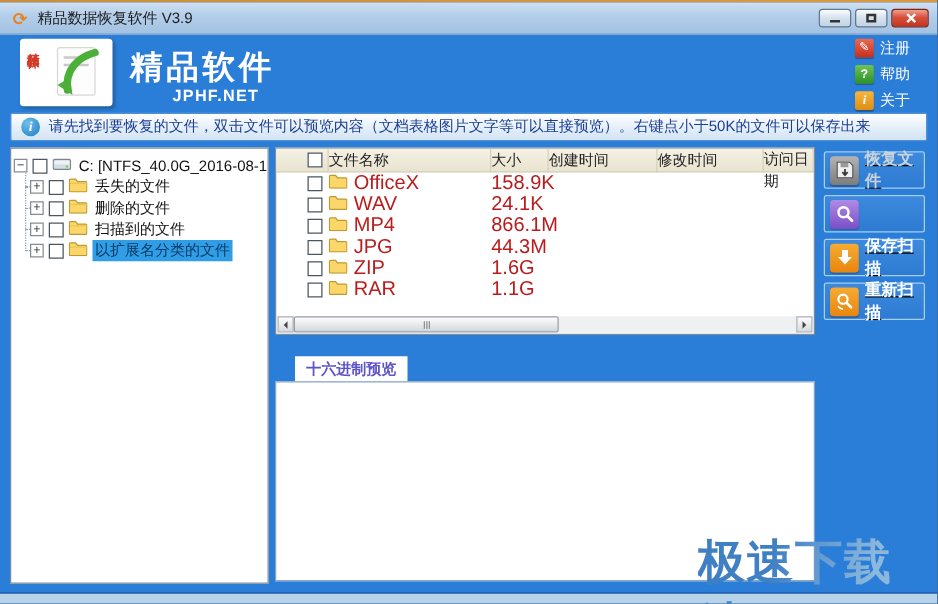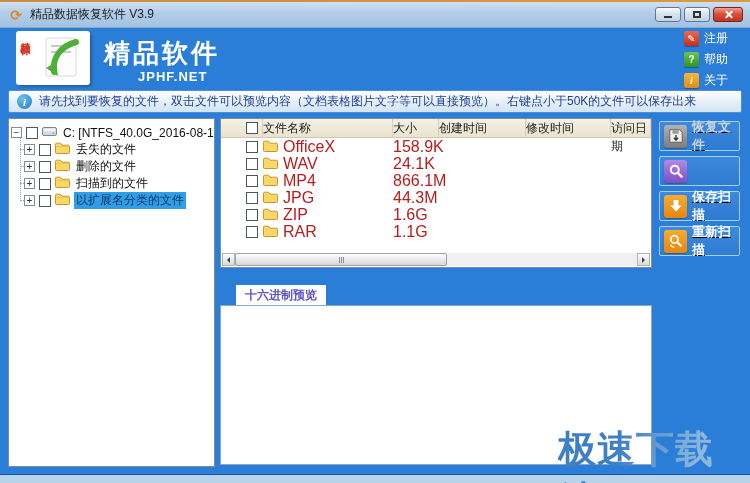--- a/index.html
+++ b/index.html
@@ -56,21 +56,21 @@
   .tree-children { position:relative; padding-left:13px; }
   .tree-children::before { content:""; position:absolute; left:9px; top:-5px; bottom:8px; border-left:1px dotted #9aa4ad; }
   .tree-row.child { position:relative; }
   .tree-row.child::before { content:""; position:absolute; left:-4px; top:8px; width:4px; border-top:1px dotted #9aa4ad; }
   .tree-label { padding:0 2px; cursor:pointer; }
   .tree-label.selected { background:#2f9ee6; color:#0d3a66; }
 
   .table-panel { position:absolute; left:220px; top:118px; width:432px; height:150px; background:#fff; border:1px solid #7f8c99; }
   .cols { display:flex; align-items:center;padding-left:20px; }
   .c0{width:22px; flex:none; display:flex; justify-content:center;} .c1{width:130px; flex:none; display:flex; align-items:center; gap:5px;}
-  .c2{width:46px; flex:none; text-align:left; padding-right:5px;} .c3{width:87px; flex:none;} .c4{width:85px; flex:none;} .c5{flex:1;}
+  .c2{width:46px; flex:none; text-align:left; padding-right:5px;} .c3{width:87px; flex:none;} .c4{width:85px; flex:none;} .c5{flex:1;font-family:Liberation Mono, monospace;}
   .thead { height:19px; background:linear-gradient(#f5f1e4,#e9e4cf); border-bottom:1px solid #cfc9b0; font-size:12px; color:#222; }
   .thead > div { height:19px; line-height:18px; border-right:1px solid #d6d0ba; }
   .thead .c0 { display:flex; align-items:center; justify-content:center; }
   .trow { height:17px; font-size:16px; color:#b91c1c; cursor:default; }
   .hscroll { position:absolute; left:1px; right:1px; bottom:1px; height:13px; background:#eef0f2; display:flex; }
   .sc-arrow { width:13px; height:13px; flex:none; background:linear-gradient(#fdfdfd,#d8dbde); border:1px solid #aeb4ba; display:flex; align-items:center; justify-content:center; cursor:pointer; }
   .tri-l { width:0; height:0; border:3px solid transparent; border-right-color:#444; margin-left:-3px; }
   .tri-r { width:0; height:0; border:3px solid transparent; border-left-color:#444; margin-right:-3px; }
   .sc-track { flex:1; position:relative; }
   .sc-thumb { position:absolute; left:0; top:0; width:212px; height:13px; background:linear-gradient(#fefefe,#d3d6d9); border:1px solid #9aa0a6; border-radius:2px; display:flex; align-items:center; justify-content:center; gap:1px; cursor:grab; }

